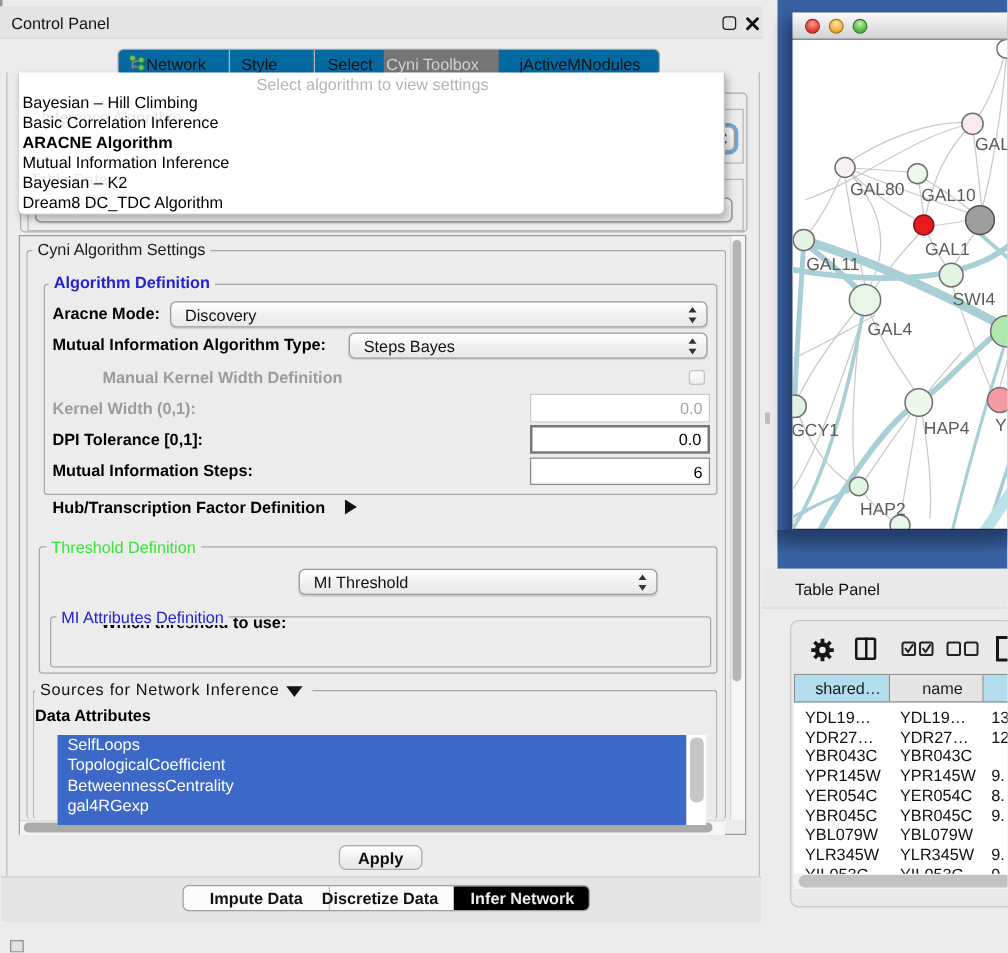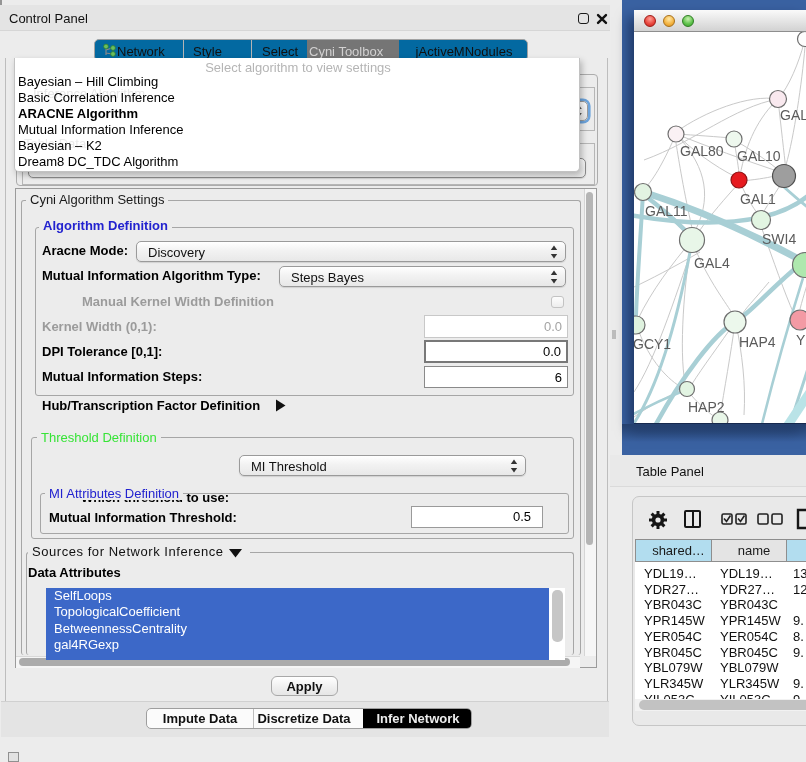--- a/index.html
+++ b/index.html
@@ -104,42 +104,40 @@
   <div class="combo" style="left:239px;top:450px;width:287px;height:21px;">
     <span class="ctext">MI Threshold</span>
     <svg class="carr" viewBox="0 0 8 14">
         <path d="M4 0.5 L7.2 5 H0.8 Z" fill="#333"></path>
         <path d="M4 13.5 L0.8 9 H7.2 Z" fill="#333"></path>
       </svg>
   </div>
 
   <div class="gbox" style="left:40px;top:488px;width:529px;height:41px;border-radius:3px;"></div>
   <div class="gtitle" style="left:45px;top:482px;color:#2222cf;">MI Attributes Definition</div>
-  <div class="lbl b" style="left:49px;top:505px;">Mutual Information Threshold:</div>
-  <div class="field" style="left:411px;top:501px;width:132px;height:22px;border:1px solid #9a9a9a;color:#000;line-height:20px;padding-right:11px;">0.5</div>
 
   <div class="gbox" style="left:26px;top:547px;width:548px;height:103px;border-radius:3px;border-bottom:none;"></div>
   <div class="gtitle" style="left:28px;top:540px;color:#111;padding:0 26px 0 4px;letter-spacing:0.55px;">Sources for Network Inference</div>
   <svg class="abs" style="left:226px;top:542px;background:#ececec;padding:0 2px;" width="19" height="12" viewBox="0 0 15 12">
       <path d="M1 2 L14 2 L7.5 10.5 Z" fill="#111"></path>
     </svg>
 
   <div class="lbl b" style="left:28px;top:560px;">Data Attributes</div>
 
   <div class="abs" style="left:46px;top:583px;width:519px;height:72px;background:#fff;"></div>
   <div class="abs" style="left:46px;top:583px;width:503px;height:72px;background:#3c68c8;color:#fff;">
     <div style="padding-left:8px;line-height:16.4px;">SelfLoops<br>TopologicalCoefficient<br>BetweennessCentrality<br>gal4RGexp</div>
   </div>
   <div class="abs" style="left:552px;top:585px;width:11px;height:52px;background:#c6c6c6;border-radius:5px;"></div>
 
   <div class="abs" style="left:271px;top:671px;width:67px;height:20px;border:1px solid #a8a8a8;border-radius:6px;background:linear-gradient(#ffffff,#eeeeee 60%,#e6e6e6);text-align:center;line-height:19px;font-weight:bold;color:#111;">Apply</div>
 
   <div class="abs" style="left:1px;top:696px;width:608px;height:36px;background:#e4e4e4;border-top:1px solid #d0d0d0;"></div>
   <div class="abs" style="left:146px;top:703px;width:326px;height:21px;border:1px solid #9e9e9e;border-radius:5px;background:#fbfbfb;overflow:hidden;">
-    <div class="abs b" style="left:0;top:0;width:107px;height:21px;text-align:center;line-height:20px;border-right:1px solid #bdbdbd;color:#111;">Impute Data</div>
+    <div class="abs b" style="left:0;top:0;width:117px;height:21px;text-align:center;line-height:20px;border-right:1px solid #bdbdbd;color:#111;">Impute Data</div>
     <div class="abs b" style="left:98px;top:0;width:118px;height:21px;text-align:center;line-height:20px;color:#111;">Discretize Data</div>
     <div class="abs b" style="left:216px;top:0;width:110px;height:21px;text-align:center;line-height:20px;background:#000000;color:#ececec;">Infer Network</div>
   </div>
 </div>
 
 <div class="abs" style="left:94px;top:23px;width:434px;height:22px;border:1px solid #a2a2a2;border-radius:5px;background:#0369a1;overflow:hidden;margin-top:16px;">
   <div class="abs" style="left:0;top:0;width:89px;height:22px;border-right:1px solid #b4b4b4;"></div>
   <div class="abs" style="left:89px;top:0;width:68px;height:22px;border-right:1px solid #b4b4b4;"></div>
   <div class="abs" style="left:157px;top:0;width:55px;height:22px;"></div>
   <div class="abs" style="left:212px;top:0;width:92px;height:22px;background:#757575;"></div>

